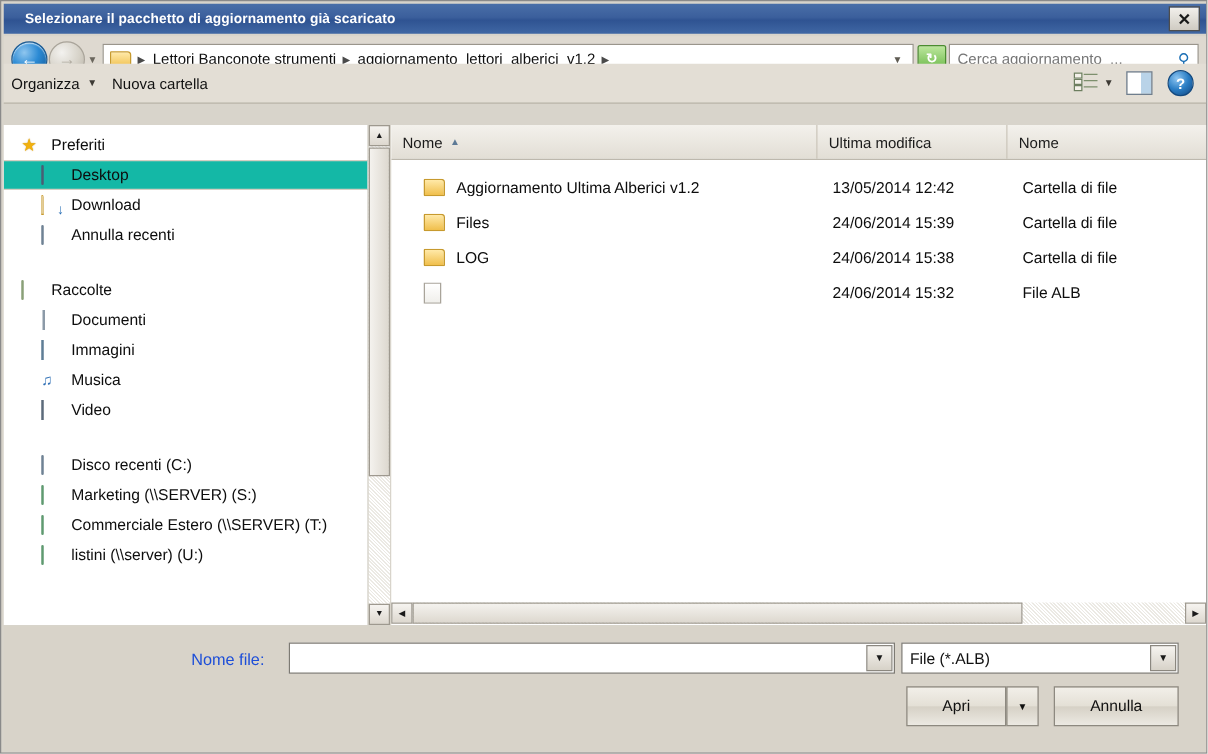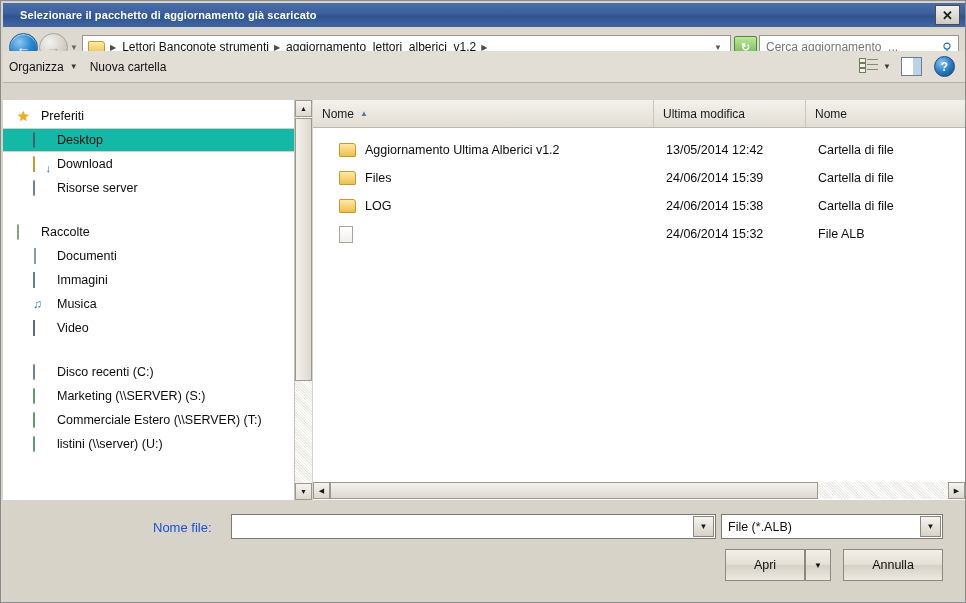--- a/index.html
+++ b/index.html
@@ -583,21 +583,21 @@
       <div class="nav-row child selected">
         <span class="nav-ico"><span class="ico-monitor"></span></span>
         <span>Desktop</span>
       </div>
       <div class="nav-row child">
         <span class="nav-ico"><span class="ico-folder blue-arrow"></span></span>
         <span>Download</span>
       </div>
       <div class="nav-row child">
         <span class="nav-ico"><span class="ico-net"></span></span>
-        <span>Risorse server</span>
+        <span>Annulla recenti</span>
       </div>
     </div>
 
     <div class="nav-spacer"></div>
 
     <div class="nav-group">
       <div class="nav-row">
         <span class="nav-ico"><span class="ico-lib"></span></span>
         <span>Raccolte</span>
       </div>

